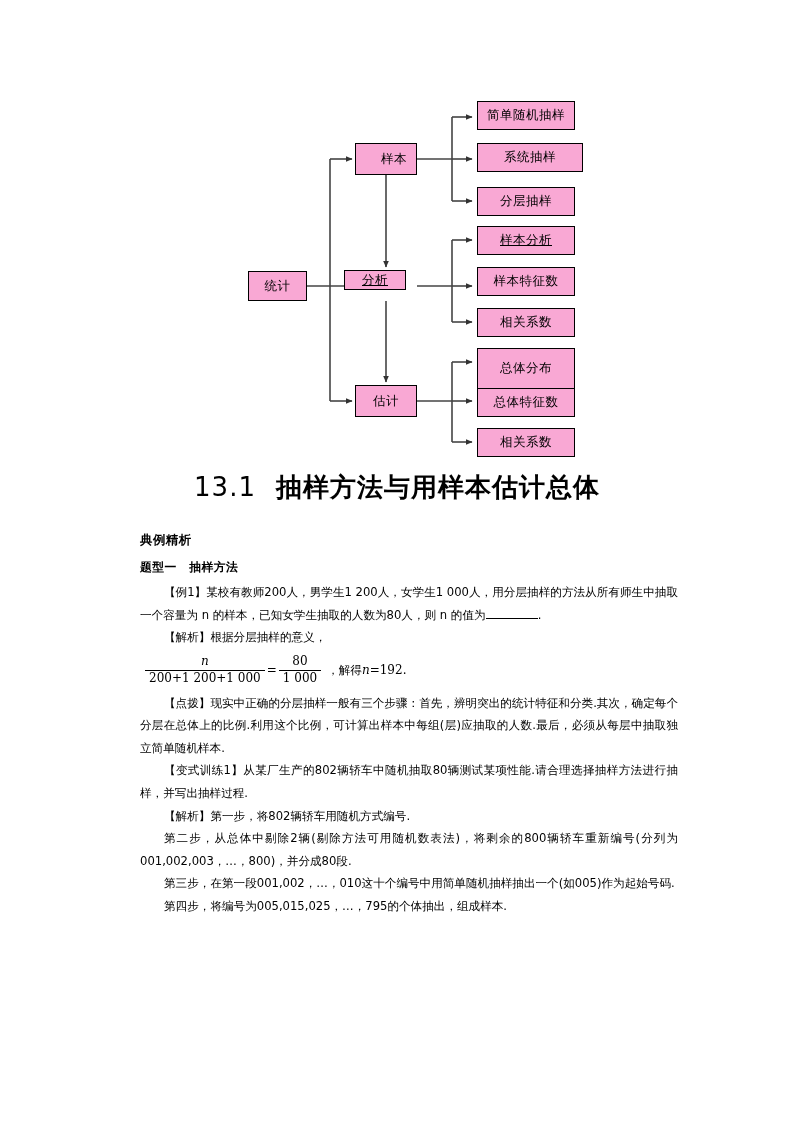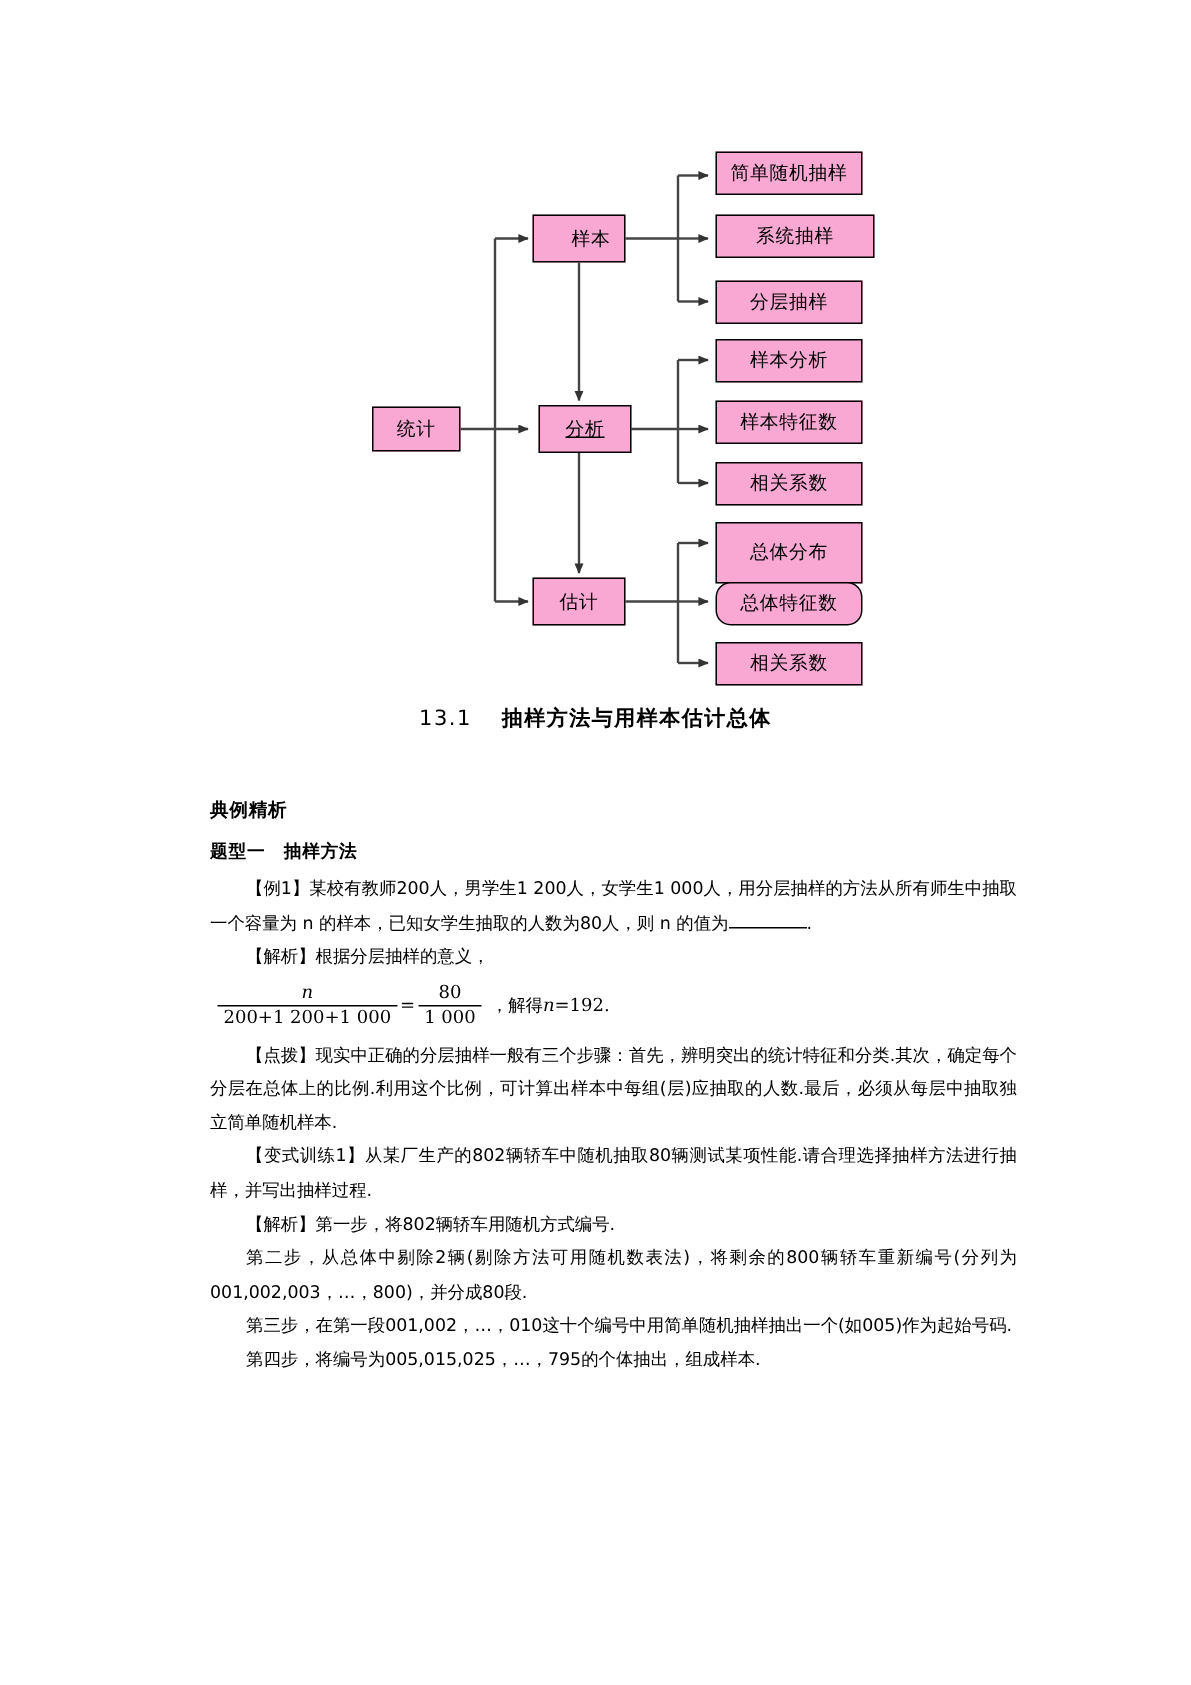--- a/index.html
+++ b/index.html
@@ -40,21 +40,21 @@
     white-space: nowrap;
   }
 
   
   #doc-title {
     position: absolute;
     left: 0;
     top: 470px;
     width: 794px;
     text-align: center;
-    font-size: 14px;
+    font-size: 26px;
     font-weight: 700;
     letter-spacing: 1px;
     font-family: "DejaVu Sans", sans-serif;
   }
   #doc-title .num { margin-right: 20px; font-weight: 400; }
 
   
   #content {
     position: absolute;
     left: 140px;
@@ -157,51 +157,51 @@
     </g>
   </svg>
 
   <div class="fc-box" style="left:248px; top:271px; width:59px; height:30px;">
     <span>统计</span>
   </div>
 
   <div class="fc-box" style="left:355px; top:143px; width:62px; height:32px;padding-left:16px;">
     <span>样本</span>
   </div>
-  <div class="fc-box" style="left:359px; top:270px; width:62px; height:32px;text-decoration:underline;">
+  <div class="fc-box" style="left:344px; top:270px; width:62px; height:20px;text-decoration:underline;">
     <span>分析</span>
   </div>
   <div class="fc-box" style="left:355px; top:385px; width:62px; height:32px;">
     <span>估计</span>
   </div>
 
   <div class="fc-box" style="left:477px; top:101px; width:98px; height:29px;">
     <span>简单随机抽样</span>
   </div>
   <div class="fc-box" style="left:477px; top:143px; width:106px; height:29px;">
     <span>系统抽样</span>
   </div>
   <div class="fc-box" style="left:477px; top:187px; width:98px; height:29px;">
     <span>分层抽样</span>
   </div>
 
-  <div class="fc-box" style="left:477px; top:226px; width:98px; height:29px;">
+  <div class="fc-box" style="left:477px; top:226px; width:98px; height:29px;text-decoration:underline;">
     <span>样本分析</span>
   </div>
   <div class="fc-box" style="left:477px; top:267px; width:98px; height:29px;">
     <span>样本特征数</span>
   </div>
   <div class="fc-box" style="left:477px; top:308px; width:98px; height:29px;">
     <span>相关系数</span>
   </div>
 
   <div class="fc-box" style="left:477px; top:348px; width:98px; height:41px;">
     <span>总体分布</span>
   </div>
-  <div class="fc-box" style="left:477px; top:388px; width:98px; height:29px;border-radius:10px;">
+  <div class="fc-box" style="left:477px; top:388px; width:98px; height:29px;">
     <span>总体特征数</span>
   </div>
   <div class="fc-box" style="left:477px; top:428px; width:98px; height:29px;">
     <span>相关系数</span>
   </div>
 </div>
 
 <div id="doc-title">
   <span class="num">13.1</span><span>抽样方法与用样本估计总体</span>
 </div>

